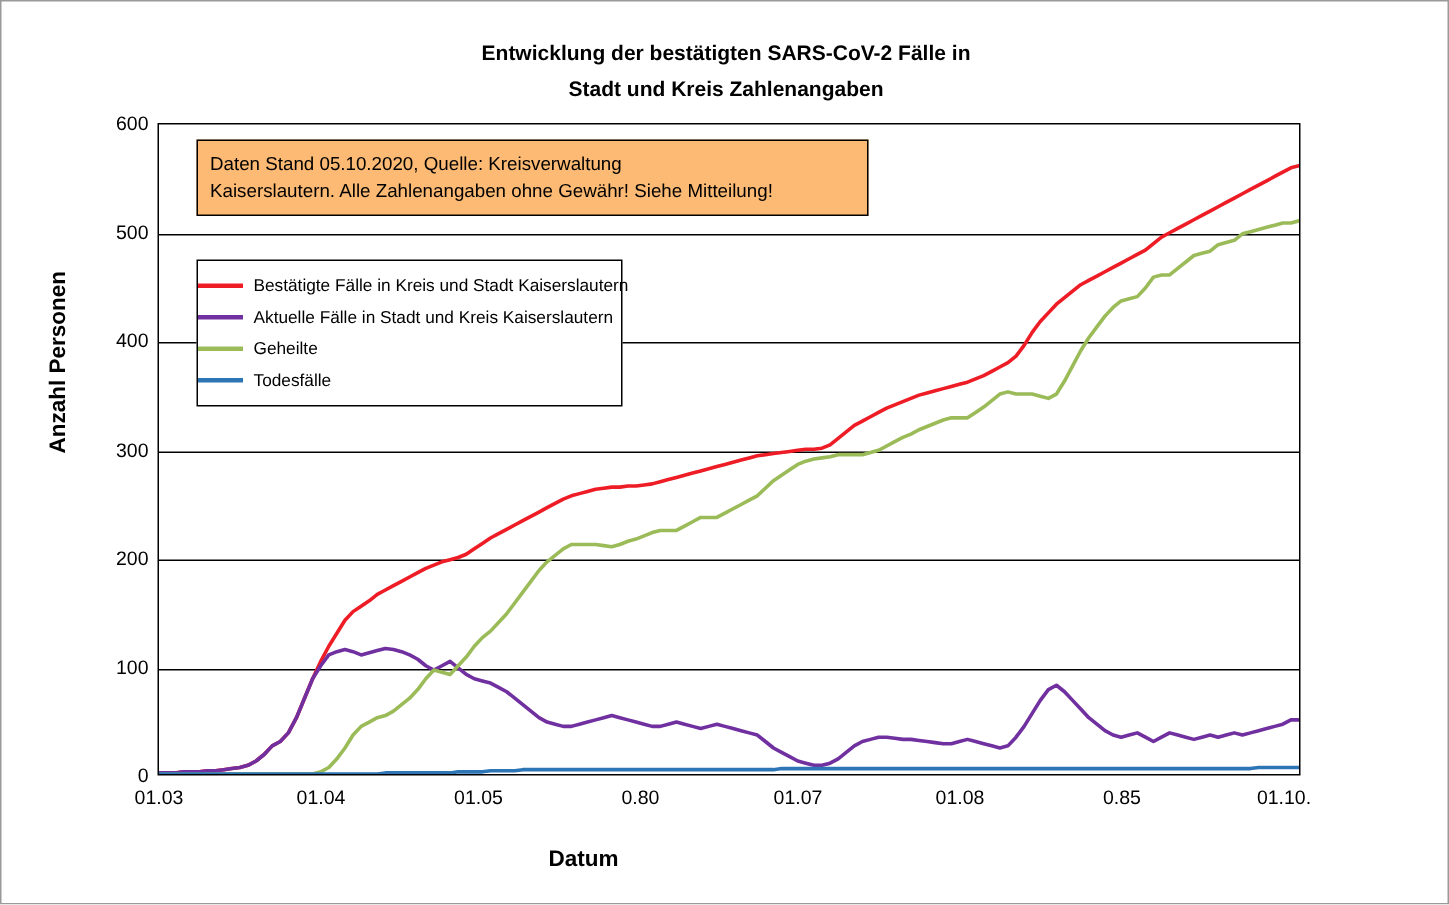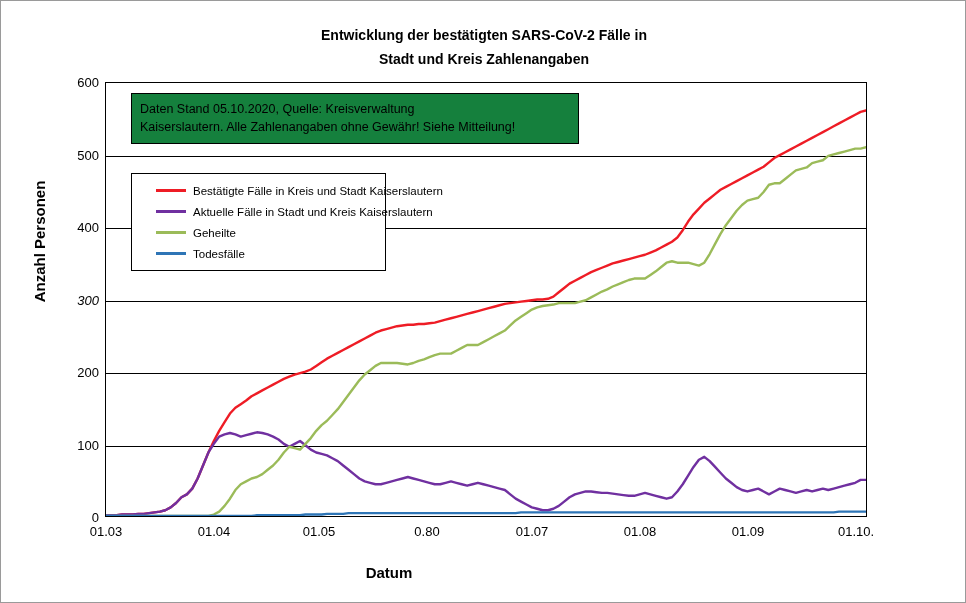--- a/index.html
+++ b/index.html
@@ -89,32 +89,32 @@
     font-weight: bold;
     color: #000000;
   }
   .note-box {
     position: absolute;
     left: 130px;
     top: 92px;
     width: 448px;
     padding: 6px 8px 7px 8px;
     border: 1px solid #000000;
-    background: #15803d;
+    background: #fdba74;
     font-size: 12.5px;
     line-height: 18px;
     color: #000000;
     box-sizing: border-box;
   }
   .legend-box {
     position: absolute;
     left: 130px;
     top: 172px;
-    width: 255px;
-    padding: 6px 24px;
+    width: 284px;
+    padding: 6px 0;
     border: 1px solid #000000;
     background: #ffffff;
     box-sizing: border-box;
   }
   .legend-row {
     display: flex;
     align-items: center;
     height: 21px;
   }
   .legend-swatch {
@@ -143,32 +143,32 @@
     <div>Entwicklung der bestätigten SARS-CoV-2 Fälle in</div>
     <div>Stadt und Kreis Zahlenangaben</div>
   </div>
 
   <div class="axis-title-y">Anzahl Personen</div>
   <div class="axis-title-x">Datum</div>
 
   <div class="ylabel" style="top:81px;">600</div>
   <div class="ylabel" style="top:153.5px;">500</div>
   <div class="ylabel" style="top:226px;">400</div>
-  <div class="ylabel" style="top:298.5px;font-style:italic;">300</div>
+  <div class="ylabel" style="top:298.5px;">300</div>
   <div class="ylabel" style="top:371px;">200</div>
   <div class="ylabel" style="top:443.5px;">100</div>
   <div class="ylabel" style="top:516px;">0</div>
 
   <div class="xlabel" style="left:105px;">01.03</div>
   <div class="xlabel" style="left:213px;">01.04</div>
   <div class="xlabel" style="left:318px;">01.05</div>
   <div class="xlabel" style="left:426px;">0.80</div>
   <div class="xlabel" style="left:531px;">01.07</div>
   <div class="xlabel" style="left:639px;">01.08</div>
-  <div class="xlabel" style="left:747px;">01.09</div>
+  <div class="xlabel" style="left:747px;">0.85</div>
   <div class="xlabel" style="left:855px;">01.10.</div>
 
   <div class="plot-frame">
     <div class="gridline" style="top:72.5px;"></div>
     <div class="gridline" style="top:145px;"></div>
     <div class="gridline" style="top:217.5px;"></div>
     <div class="gridline" style="top:290px;"></div>
     <div class="gridline" style="top:362.5px;"></div>
 
     <svg class="series-layer" id="series-layer" width="760" height="433">

